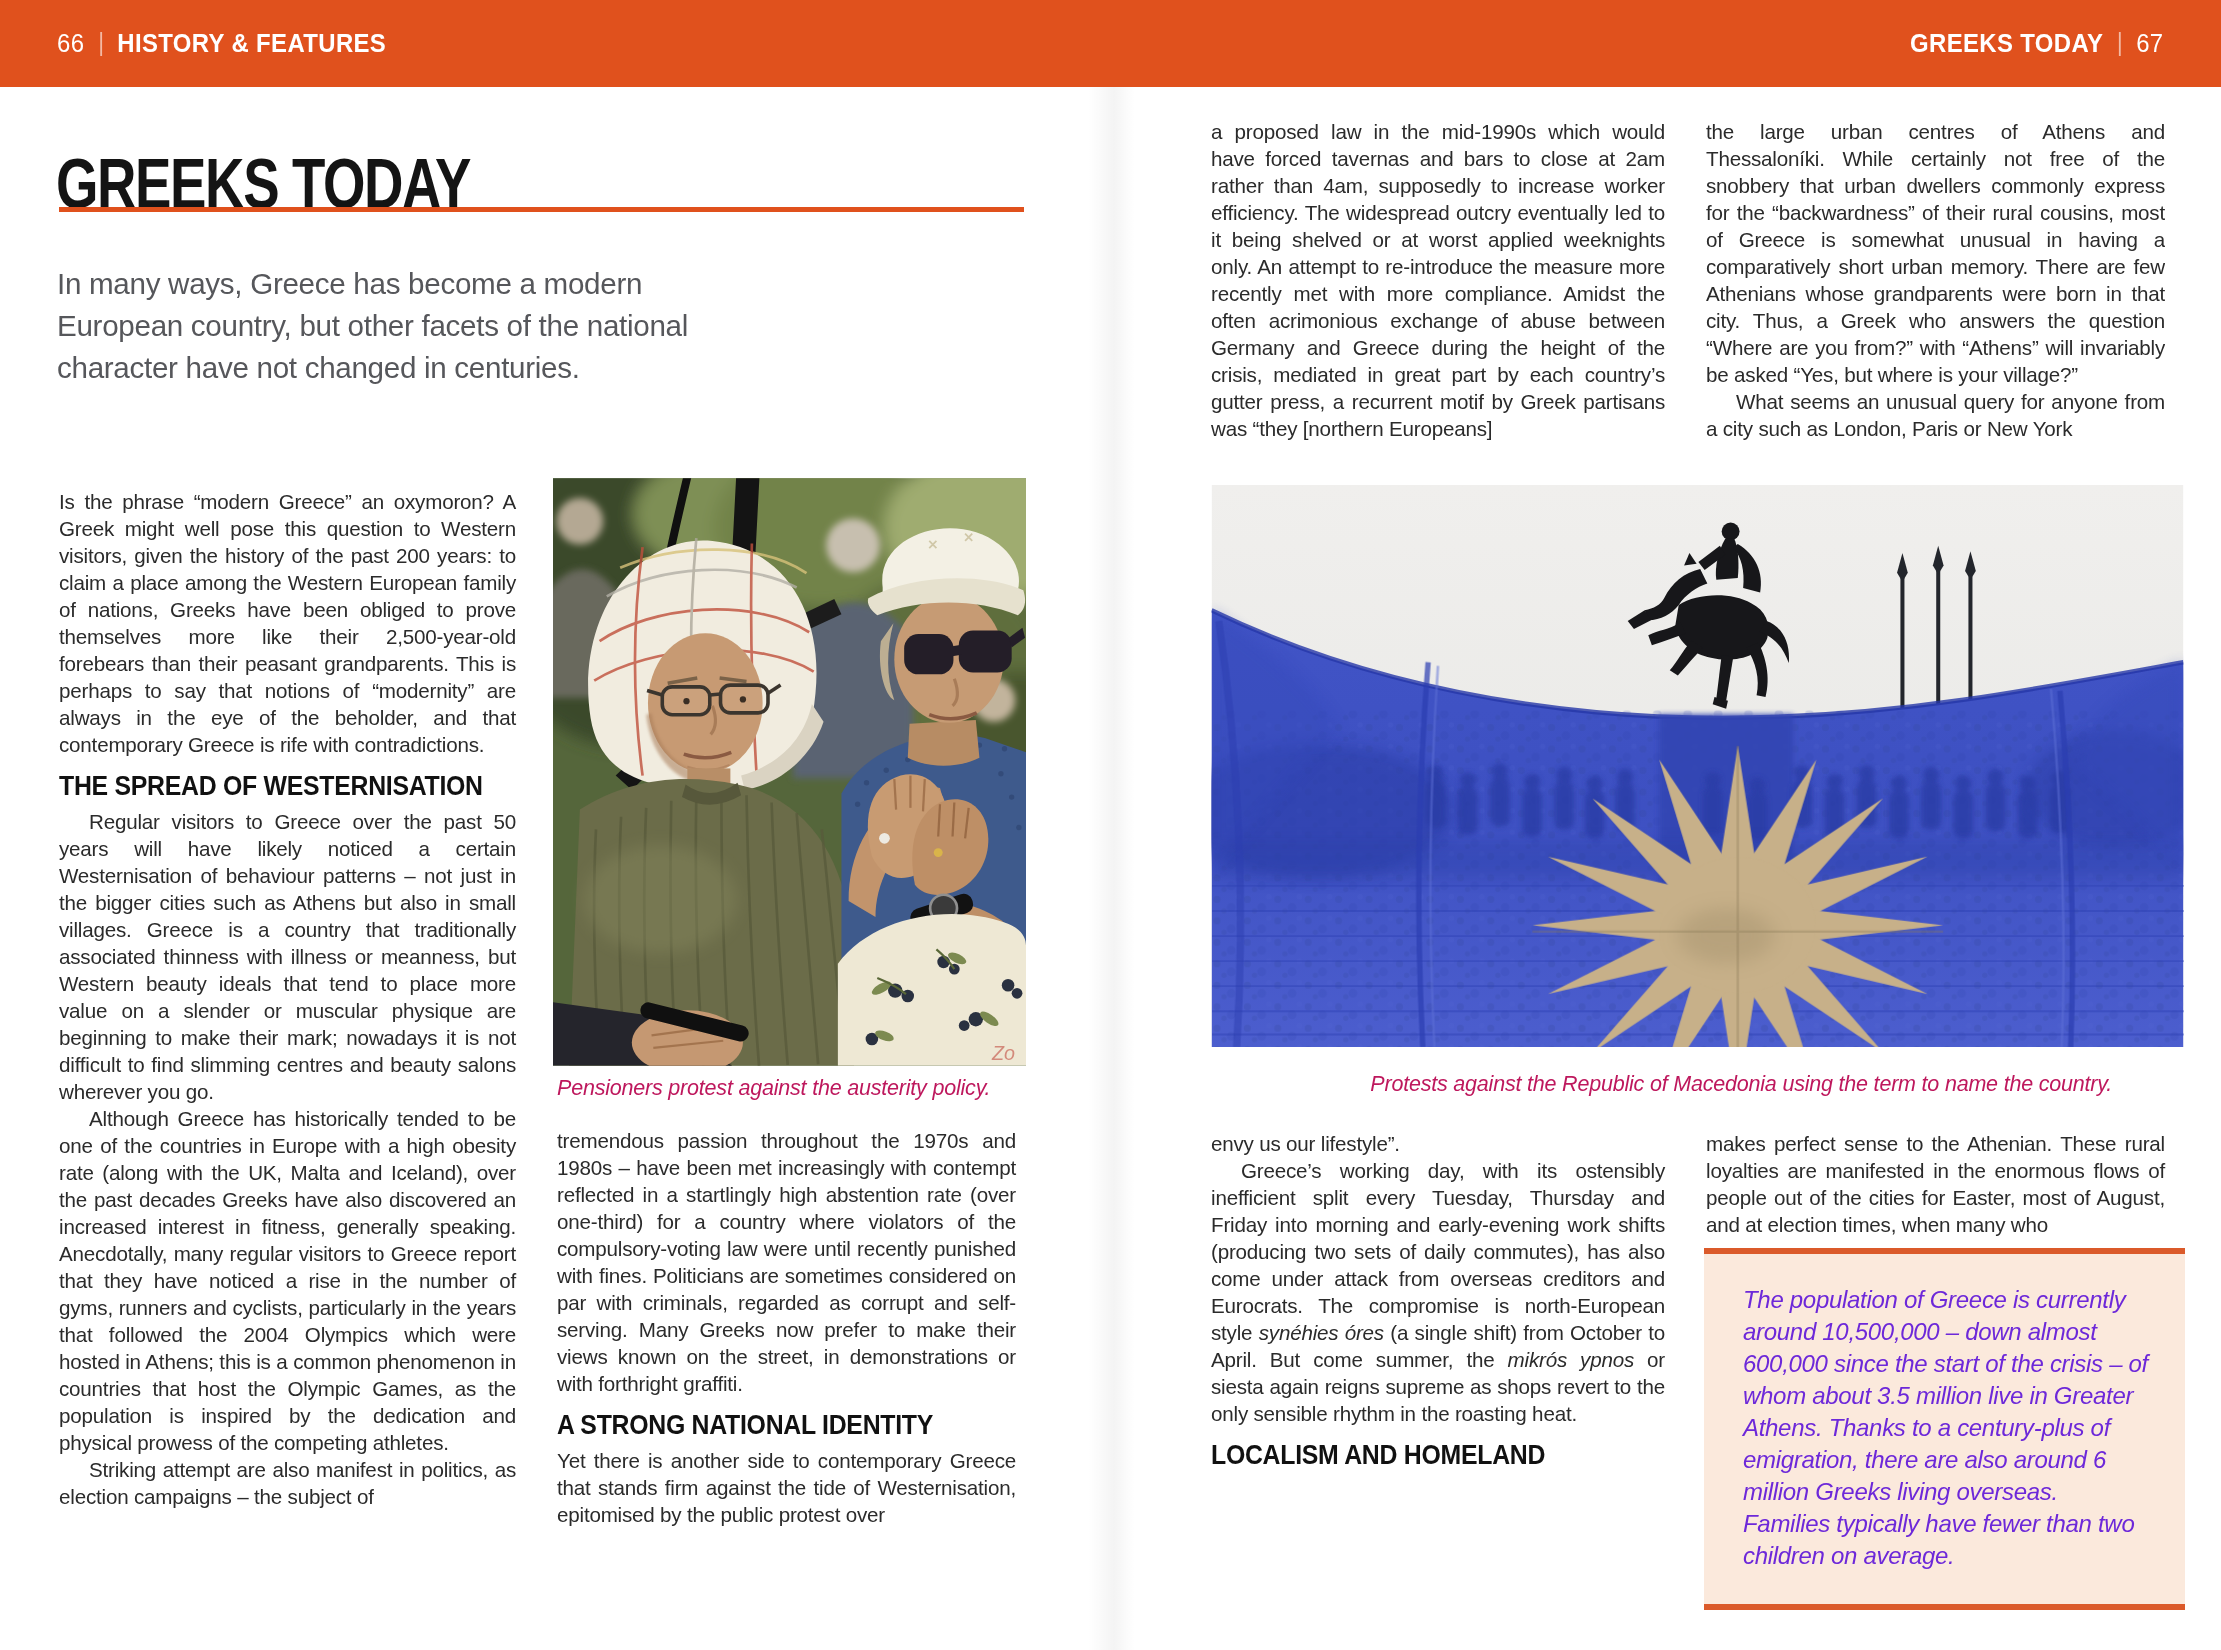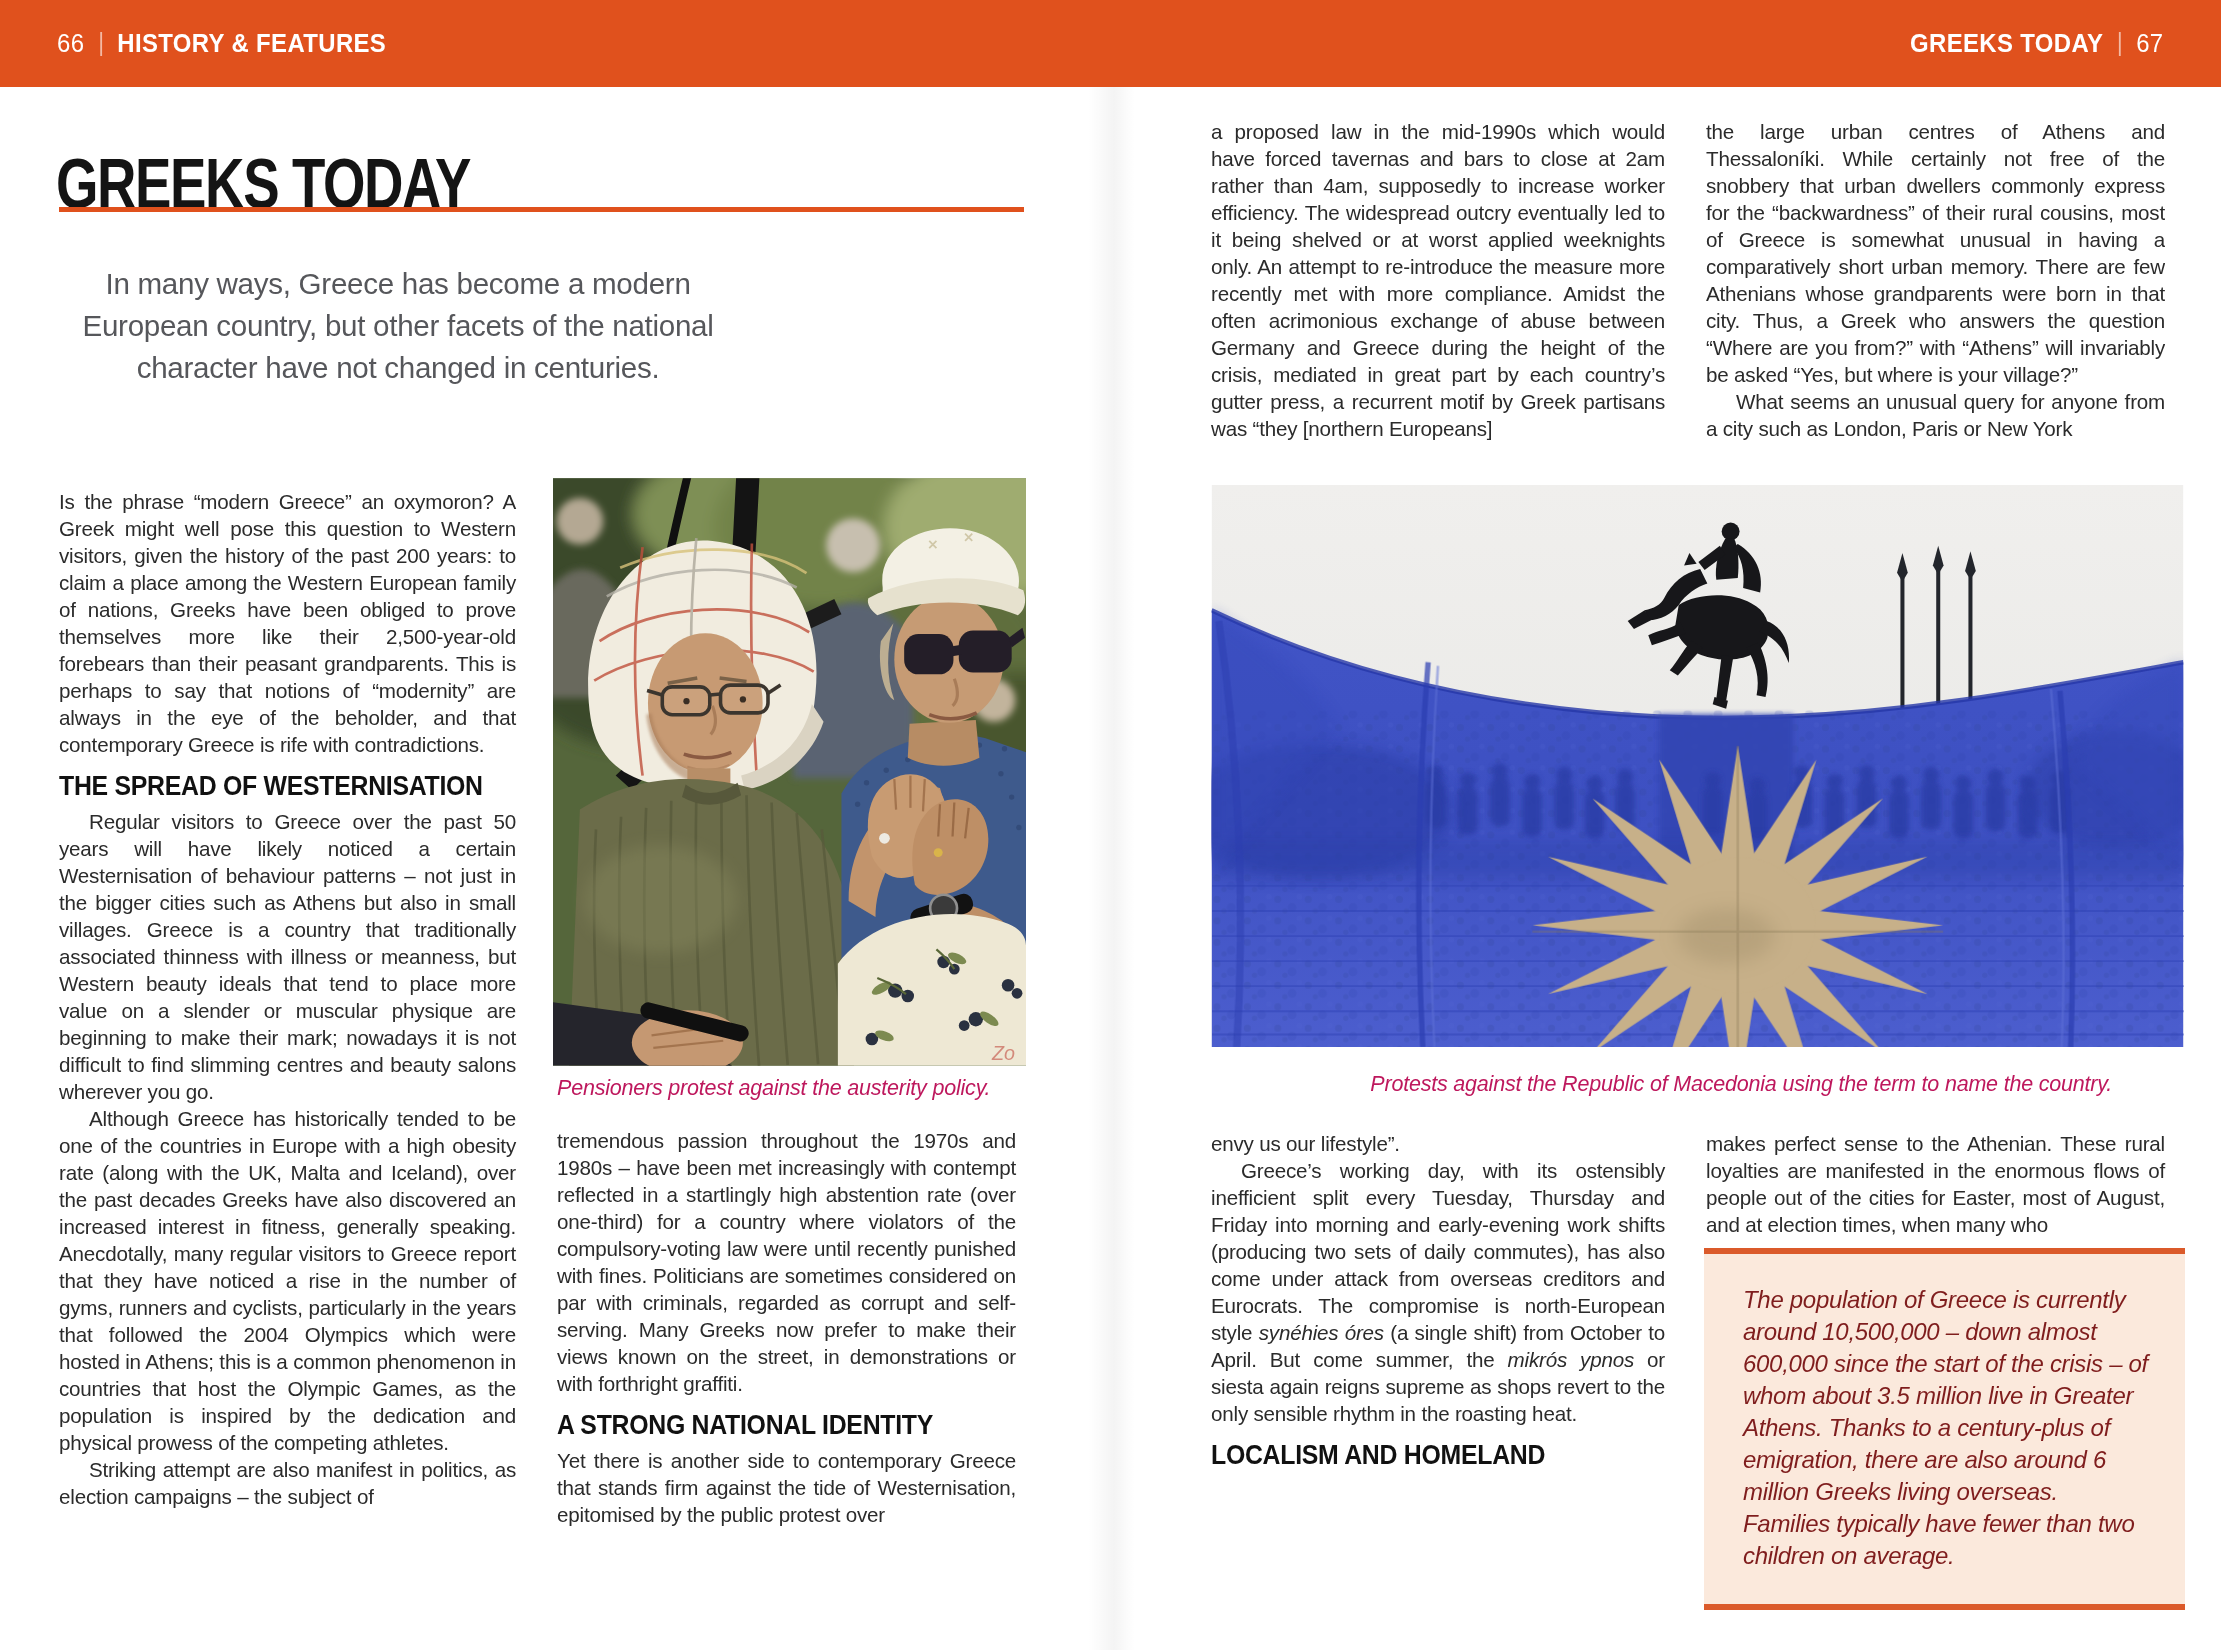--- a/index.html
+++ b/index.html
@@ -11,36 +11,36 @@
   .folio-left{left:57px;transform:scaleX(.92);transform-origin:0 50%;}
   .folio-right{right:57px;transform:scaleX(.92);transform-origin:100% 50%;}
   .folio .num{font-weight:400;letter-spacing:0.4px;}
   .folio .sec{font-weight:700;letter-spacing:0.4px;}
   .folio .sep{display:inline-block;width:1.8px;height:24px;background:rgba(255,255,255,.6);margin:0 17px;}
   
   .display{position:absolute;left:56px;top:99px;font-size:70px;line-height:1.1;font-weight:700;
            letter-spacing:-1.8px;color:#141414;transform:scaleX(.78);transform-origin:0 0;white-space:nowrap;}
   .title-rule{position:absolute;left:59px;top:207px;width:965px;height:4.5px;background:#E0511D;}
   .standfirst{position:absolute;left:57px;top:263px;width:682px;font-size:29.6px;line-height:42px;
-              color:#56575B;letter-spacing:-0.3px;text-align:center;}
+              color:#56575B;letter-spacing:-0.3px;}
   
   .col{position:absolute;text-align:justify;font-size:20.6px;line-height:27px;letter-spacing:-0.2px;color:#2B2B2B;}
   .col p{margin:0;}
   .indent{text-indent:30px;}
   .h2{font-size:27px;font-weight:700;color:#111;margin:15px 0 8px 0;transform:scaleX(.92);
       transform-origin:0 50%;white-space:nowrap;letter-spacing:-0.3px;}
   .col-clip{overflow:hidden;}
   
   .photo{position:absolute;line-height:0;}
   .photo svg{display:block;}
   .caption{position:absolute;font-style:italic;font-size:21.5px;line-height:27px;color:#be185d;letter-spacing:-0.2px;}
   
   .infobox{position:absolute;left:1704px;top:1248px;width:481px;box-sizing:border-box;background:#FBE9DC;
            border-top:6.3px solid #DB5A2A;border-bottom:6.3px solid #DB5A2A;padding:30px 34px 32px 39px;}
-  .infobox p{margin:0;font-style:italic;font-size:24px;line-height:32px;color:#7f1d1d;letter-spacing:-0.3px;}
+  .infobox p{margin:0;font-style:italic;font-size:24px;line-height:32px;color:#6d28d9;letter-spacing:-0.3px;}
   
   .gutter{position:absolute;left:1088px;top:87px;width:47px;height:1564px;
           background:linear-gradient(to right,rgba(0,0,0,0),rgba(0,0,0,.045) 55%,rgba(0,0,0,0));}
   i{font-style:italic;}
 </style>
 </head>
 <body>
 
 <div class="spread">
 

